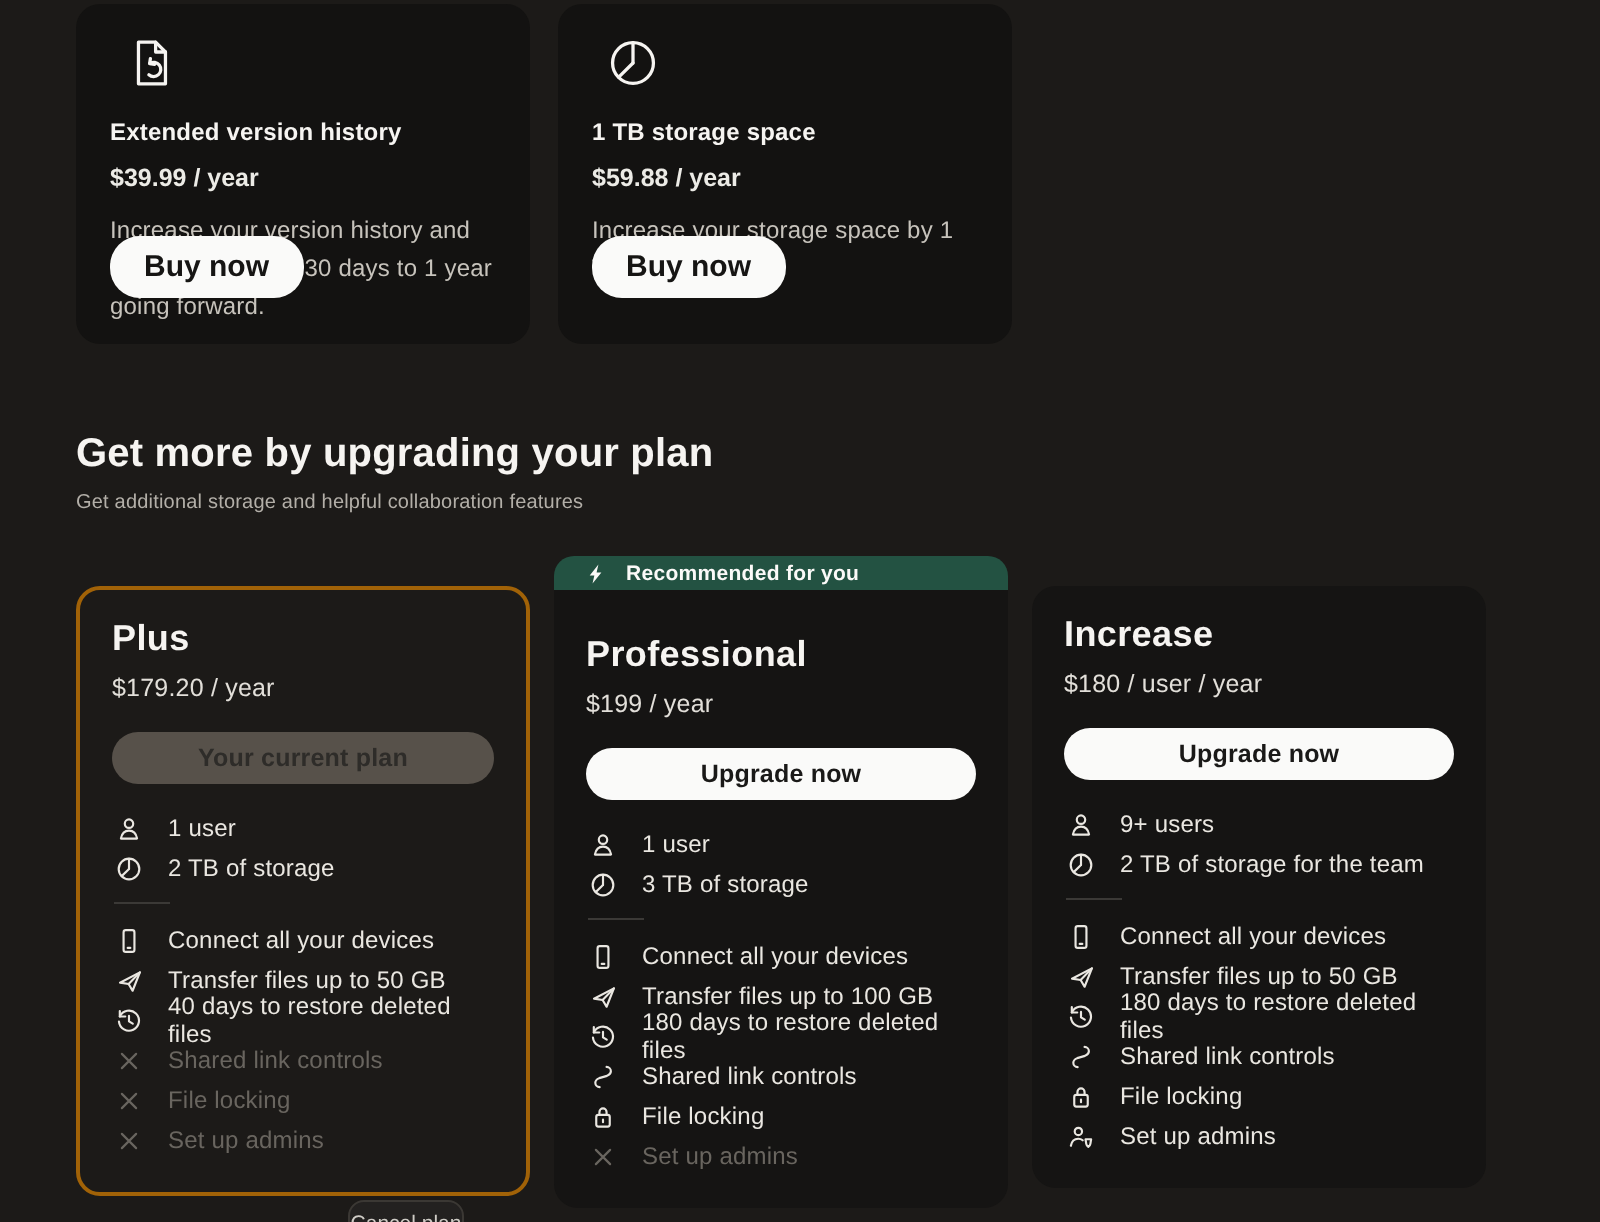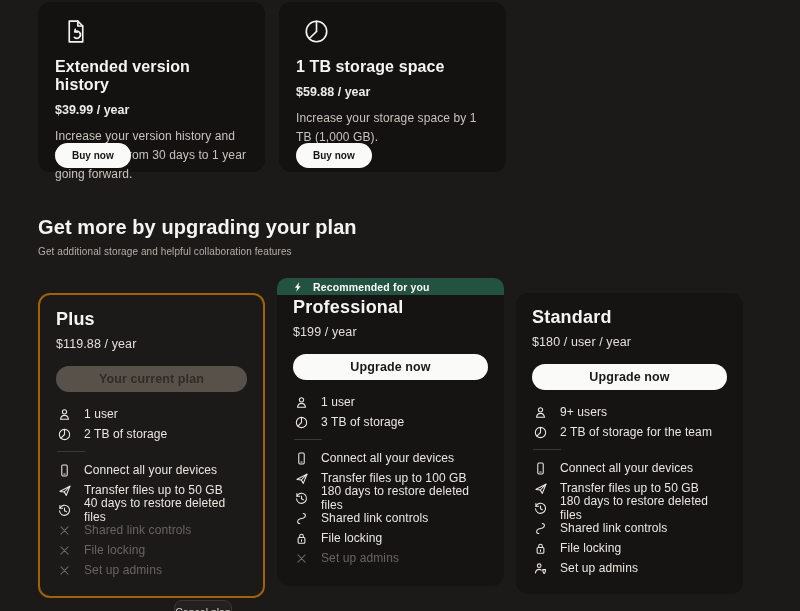--- a/index.html
+++ b/index.html
@@ -8,46 +8,46 @@
     background:#1c1a18;color:#f6f4f1;
     font-family:"Liberation Sans","DejaVu Sans",sans-serif;
   }
   
   .addons{position:absolute;left:38px;top:2px;display:flex;gap:14px}
   .addon{
     width:227px;height:170px;box-sizing:border-box;position:relative;
     background:#131211;border-radius:12px;padding:14px 17px;
   }
   .addon .aicon{display:block;margin:2px 0 9px 7px;color:#f6f4f1}
-  .addon h3{margin:0 0 9px;font-size:16px;font-weight:700;letter-spacing:.1px;color:#f6f4f1}
+  .addon h3{margin:0 0 9px;font-size:12px;font-weight:700;letter-spacing:.1px;color:#f6f4f1}
   .addon .price{font-size:12.5px;font-weight:700;color:#ecebe6;margin:0 0 10px}
   .addon .desc{font-size:12px;line-height:1.6;color:#c7c3bc;margin:0;letter-spacing:.1px}
   .buy{
-    position:absolute;left:17px;bottom:4px;
+    position:absolute;left:17px;bottom:23px;
     background:#fafaf9;color:#161514;border:none;border-radius:15px;
-    font-family:inherit;font-size:10px;font-weight:700;padding:7px 17px;cursor:pointer;
+    font-family:inherit;font-size:15px;font-weight:700;padding:7px 17px;cursor:pointer;
   }
   
   .sec-head{position:absolute;left:38px;top:216px}
   .sec-head h2{margin:0 0 7px;font-size:20px;font-weight:700;letter-spacing:.1px;color:#f6f4f1}
   .sec-head p{margin:0;font-size:10px;color:#b3afa8;letter-spacing:.1px}
   
   .plans{position:absolute;left:38px;top:278px;display:flex;gap:12px;align-items:flex-start}
   .plan-col{width:227px}
   .plan-col.plain{margin-top:15px}
   .banner{
     height:17px;background:#235242;border-radius:10px 10px 0 0;
     display:flex;align-items:center;gap:9px;padding:0 15px;
     font-size:10.5px;font-weight:700;letter-spacing:.15px;color:#fbfaf8;
   }
   .bolt{fill:currentColor;color:#fbfaf8}
   .plan-card{box-sizing:border-box;border-radius:12px;padding:14px 16px 16px;min-height:296px}
   .plan-col.plain.current .plan-card{background:transparent;border:2px solid #a16207}
   .plan-col.plain.dark .plan-card{background:#151413}
-  .plan-col.recommended .plan-card{background:#151413;border-radius:0 0 12px 12px;min-height:291px;padding-top:2px}
+  .plan-col.recommended .plan-card{background:#151413;border-radius:0 0 12px 12px;min-height:291px;padding-top:22px}
   .plan-name{margin:0 0 7px;font-size:18px;font-weight:700;letter-spacing:.2px;color:#f6f4f1}
   .plan-price{font-size:12.5px;color:#e2dfd9;margin:0 0 15px;letter-spacing:.1px}
   .cta{
     display:block;width:100%;height:26px;border-radius:14px;border:none;cursor:pointer;
     font-family:inherit;font-size:12.5px;font-weight:700;letter-spacing:.1px;
   }
   .cta.white{background:#fafaf9;color:#1a1918}
   .cta.disabled{background:#57514a;color:#2e2c29;cursor:default}
   .feat-list{margin-top:12px}
   .feat{display:flex;align-items:center;gap:12px;height:20px;font-size:12px;letter-spacing:.1px;color:#eae7e1}
@@ -106,21 +106,21 @@
 <div class="sec-head">
   <h2>Get more by upgrading your plan</h2>
   <p>Get additional storage and helpful collaboration features</p>
 </div>
 
 <div class="plans">
 
   <div class="plan-col plain current">
     <div class="plan-card">
       <h3 class="plan-name">Plus</h3>
-      <div class="plan-price">$119.88 / year</div>
+      <div class="plan-price">$179.20 / year</div>
       <button class="cta disabled" disabled="">Your current plan</button>
       <div class="feat-list">
         <div class="feat">
           <span class="fi">
               <svg class="i16" viewBox="0 0 16 16">
                 <path d="M8 2.9a2.25 2.25 0 0 1 2.25 2.25c0 1.24-1.01 2.25-2.25 2.25S5.75 6.39 5.75 5.15 6.76 2.9 8 2.9Z"></path>
                 <path d="M3.7 13.1c.5-2.8 2.1-4.2 4.3-4.2s3.8 1.4 4.3 4.2Z"></path>
               </svg>
             </span>
           <span>1 user</span>
@@ -277,21 +277,21 @@
               </svg>
             </span>
           <span>Set up admins</span>
         </div>
       </div>
     </div>
   </div>
 
   <div class="plan-col plain dark">
     <div class="plan-card">
-      <h3 class="plan-name">Standard</h3>
+      <h3 class="plan-name">Increase</h3>
       <div class="plan-price">$180 / user / year</div>
       <button class="cta white">Upgrade now</button>
       <div class="feat-list">
         <div class="feat">
           <span class="fi">
               <svg class="i16" viewBox="0 0 16 16">
                 <path d="M8 2.9a2.25 2.25 0 0 1 2.25 2.25c0 1.24-1.01 2.25-2.25 2.25S5.75 6.39 5.75 5.15 6.76 2.9 8 2.9Z"></path>
                 <path d="M3.7 13.1c.5-2.8 2.1-4.2 4.3-4.2s3.8 1.4 4.3 4.2Z"></path>
               </svg>
             </span>

